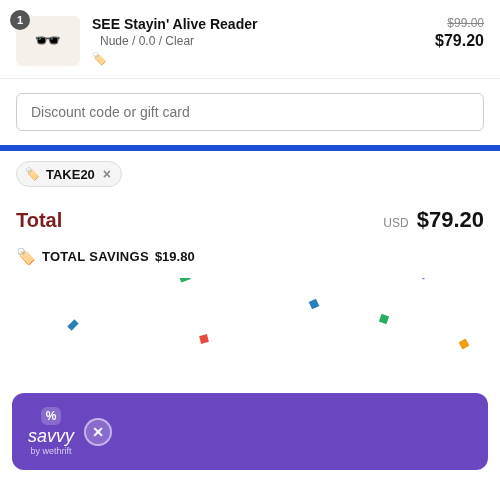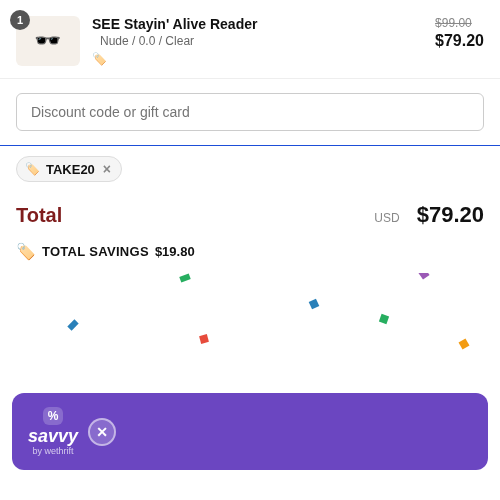--- a/index.html
+++ b/index.html
@@ -89,20 +89,21 @@
       display: flex;
       align-items: center;
       gap: 4px;
       font-size: 12px;
       color: #555;
     }
     .tag-icon {
       font-size: 12px;
     }
     .product-price-col {
+      text-align: right;
       flex-shrink: 0;
     }
     .original-price {
       font-size: 12px;
       color: #888;
       text-decoration: line-through;
       margin-bottom: 2px;
     }
     .sale-price {
       font-size: 16px;
@@ -111,21 +112,21 @@
     }
 
     
     .discount-section {
       padding: 14px 16px;
       display: flex;
       gap: 8px;
       background: #fff;
       position: relative;
       z-index: 10;
-      border-bottom: 1px solid #1d4ed8;
+      border-bottom: 6px solid #1d4ed8;
     }
     .discount-input {
       flex: 1;
       border: 1px solid #ccc;
       border-radius: 6px;
       padding: 10px 14px;
       font-size: 14px;
       color: #999;
       outline: none;
       background: #fff;
@@ -183,21 +184,21 @@
       z-index: 10;
     }
     .total-label {
       font-size: 20px;
       font-weight: 700;
       color: #7f1d1d;
     }
     .total-price-wrap {
       display: flex;
       align-items: baseline;
-      gap: 17px;
+      gap: 8px;
     }
     .total-currency {
       font-size: 12px;
       color: #888;
     }
     .total-amount {
       font-size: 22px;
       font-weight: 700;
       color: #111;
     }
@@ -252,21 +253,21 @@
       background: rgba(255,255,255,0.2);
       border-radius: 6px;
       padding: 2px 5px;
       font-size: 12px;
       color: #fff;
       font-weight: bold;
       margin-bottom: 2px;
     }
     .savvy-logo-text {
       font-size: 18px;
-      font-weight: 700;
+      font-weight: 400;
       color: #fff;
       font-style: italic;
       line-height: 1;
     }
     .savvy-subtext {
       font-size: 9px;
       color: rgba(255,255,255,0.7);
       text-align: center;
       margin-top: 1px;
     }

